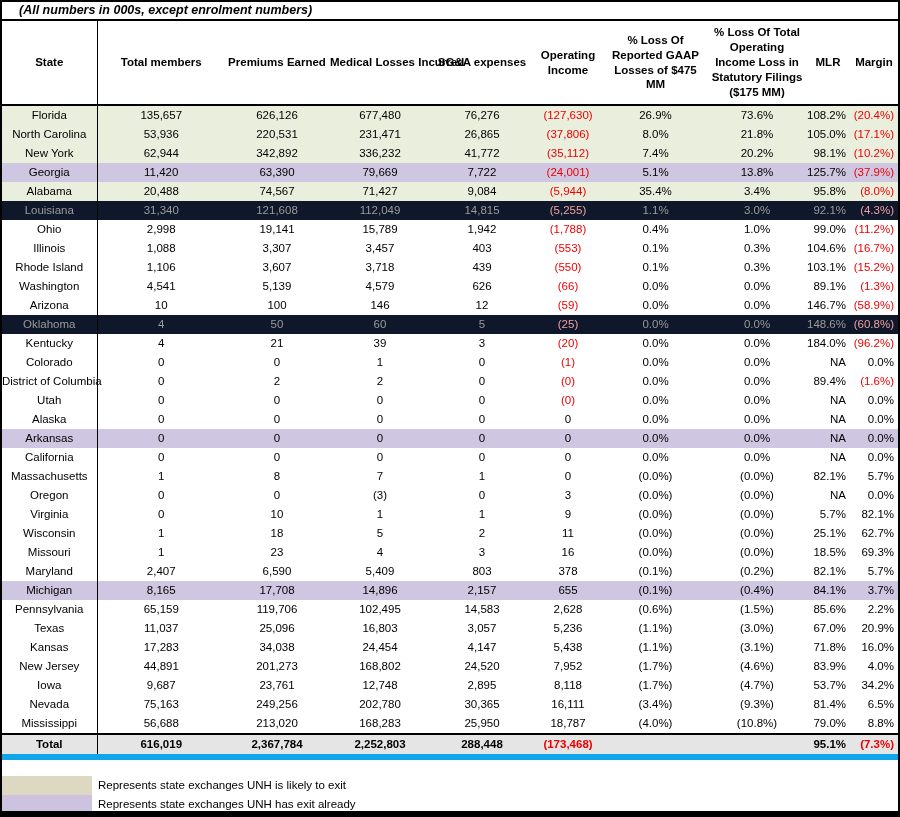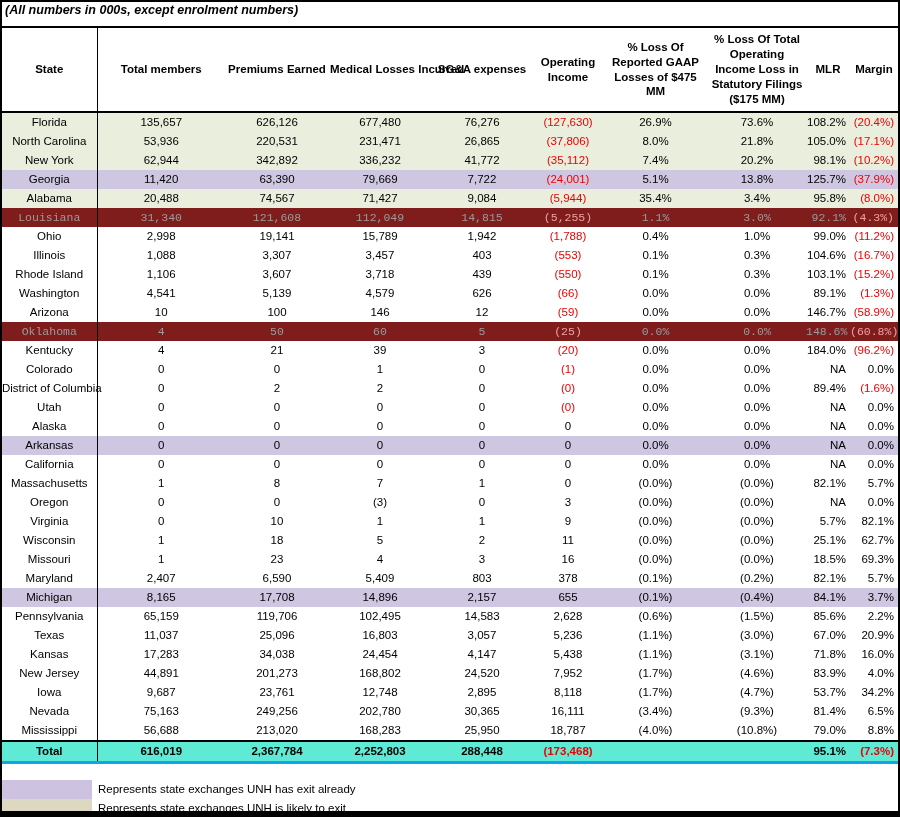--- a/index.html
+++ b/index.html
@@ -10,26 +10,26 @@
   }
   .sheet {
     width: 900px;
     height: 817px;
     border: 2px solid #000;
     border-bottom: 6px solid #000;
     background: #fff;
     overflow: hidden;
   }
   .title-bar {
-    height: 26px;
+    height: 19px;
     line-height: 17px;
     font-size: 12.5px;
     font-style: italic;
     font-weight: bold;
-    padding-left: 3px;
+    padding-left: 17px;
     border-bottom: 2px solid #000;
     color: #000;
     background: #fff;
   }
   table {
     width: 896px;
     border-collapse: collapse;
     table-layout: fixed;
   }
   col.c0 { width: 95px; }
@@ -64,27 +64,27 @@
     font-size: 11.5px;
     text-align: center;
     color: #000;
     white-space: nowrap;
     padding: 0;
   }
   td.right { text-align: right; padding-right: 4px; }
   td.neg { color: #ee0000; }
   tr.likely-exit td  { background: #eaeedd; margin-top: 28px; }
   tr.exited td       { background: #cfc7e2; }
-  tr.exited-faded td { background: #7f1d1d; color: #9b9b9b; font-family: Liberation Mono, monospace; }
+  tr.exited-faded td { background: #0f172a; color: #9b9b9b; }
   tr.exited-faded td.neg { color: #f0a0a0; }
   tfoot tr.total-row td {
-    background: #5eead4;
+    background: #e5e5e5;
     font-weight: bold;
     border-top: 2px solid #000;
-    border-bottom: 3px solid #0ea5e9;
+    border-bottom: 6px solid #0ea5e9;
   }
   .legend-area { margin-top: 16px; }
   .legend-row {
     display: flex;
     align-items: center;
     height: 19px;
   }
   .legend-swatch {
     width: 90px;
     height: 19px;
@@ -539,21 +539,21 @@
           <td></td>
           <td></td>
           <td class="right">95.1%</td>
           <td class="right neg">(7.3%)</td>
         </tr>
     </tfoot>
   </table>
 
   <div class="legend-area" id="legend-area">
       <div class="legend-row">
+        <div class="legend-swatch" style="background: rgb(221, 216, 194);"></div>
+        <div class="legend-label">Represents state exchanges UNH is likely to exit</div>
+      </div>
+      <div class="legend-row">
         <div class="legend-swatch" style="background: rgb(205, 195, 224);"></div>
         <div class="legend-label">Represents state exchanges UNH has exit already</div>
-      </div>
-      <div class="legend-row">
-        <div class="legend-swatch" style="background: rgb(221, 216, 194);"></div>
-        <div class="legend-label">Represents state exchanges UNH is likely to exit</div>
       </div>
     </div>
 </div>
 
 </body></html>

